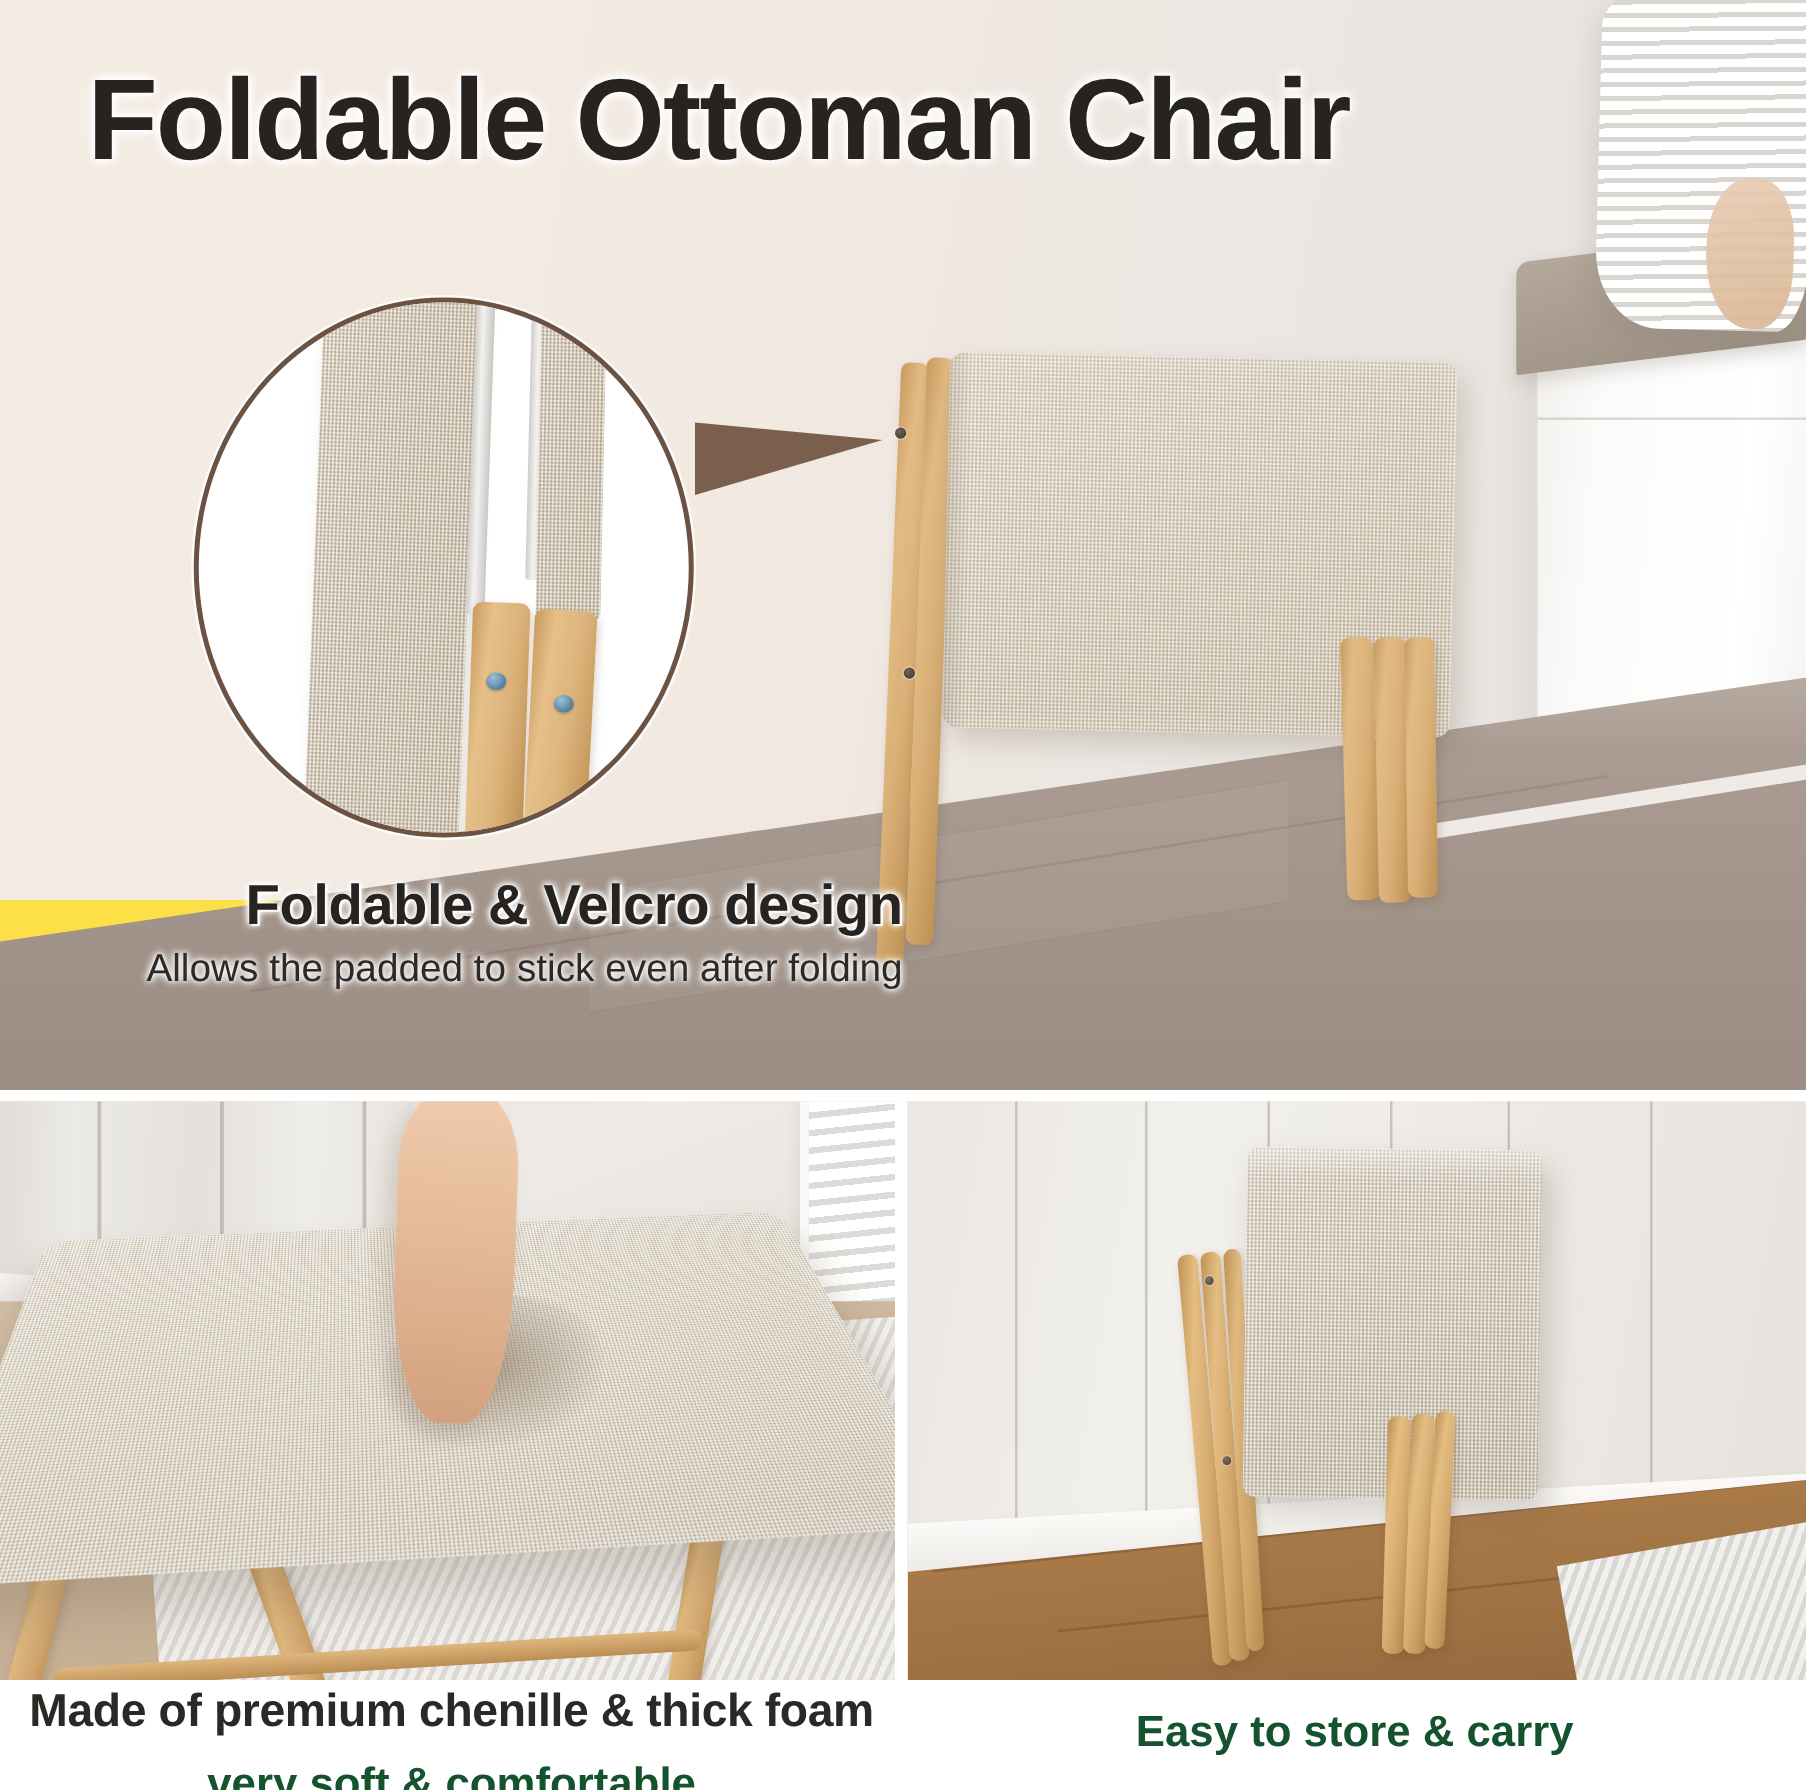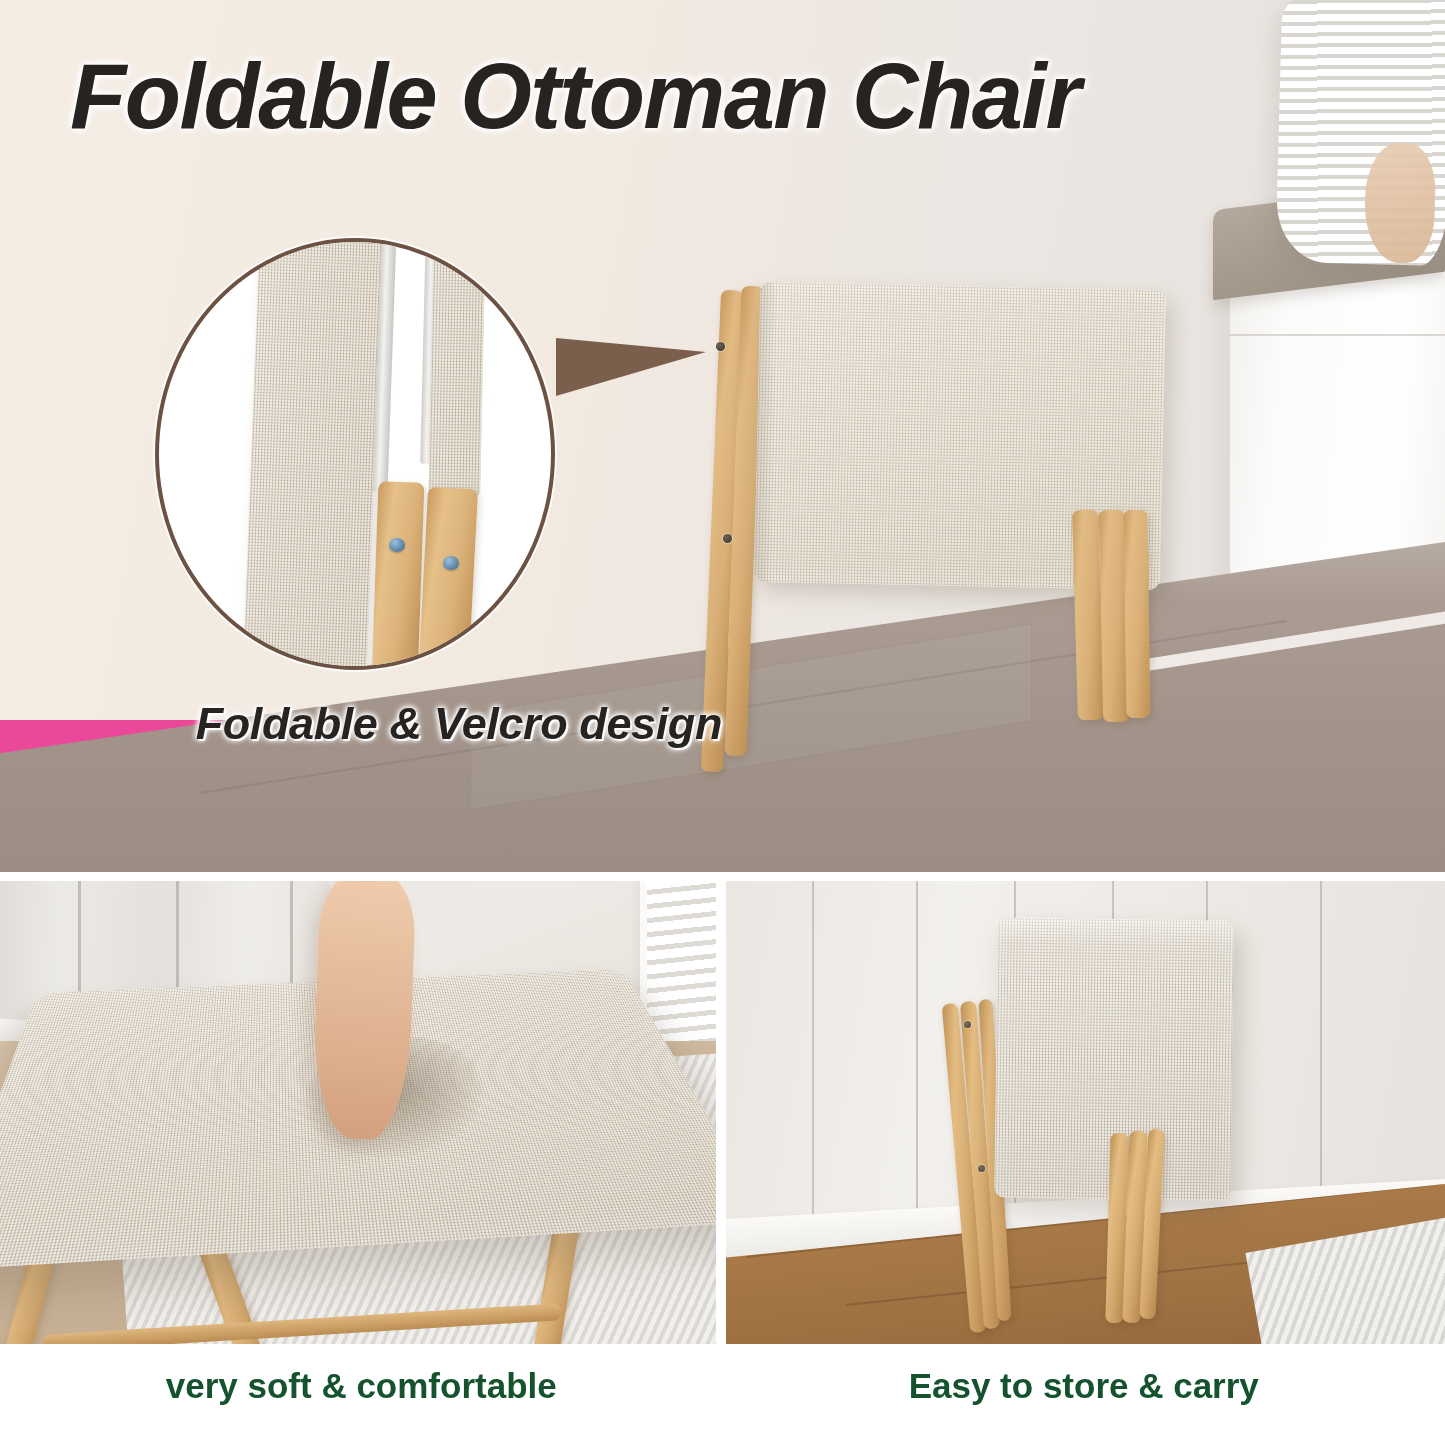--- a/index.html
+++ b/index.html
@@ -8,21 +8,21 @@
     background:#f6ede6;
     font-family:"Liberation Sans", sans-serif;
     overflow:hidden;
     position:relative;
   }
   .page{position:absolute;inset:0;background:#f7efe8;}
 
   
   .panel-top{
     position:absolute;left:0;top:0;width:1445px;height:872px;
-    background:#ec4899;overflow:hidden;font-style:italic;
+    background:#fde047;overflow:hidden;
   }
   
   .room{
     position:absolute;left:0;top:0;width:1445px;height:872px;
     overflow:hidden;
   }
   .room-wall{
     position:absolute;left:0;top:0;width:1445px;height:720px;
     background:linear-gradient(100deg,#f5ece4 0%,#f2e9e1 42%,#ece7e2 62%,#e6e2de 100%);
   }
@@ -406,20 +406,21 @@
       </div>
     </div>
 
     <div style="position:absolute;left:70px;top:50px;">
       <div style="font-size:92px;font-weight:bold;color:#262320;letter-spacing:-1.5px;line-height:1;
                   text-shadow:0 0 10px #fff,0 0 10px #fff,0 0 6px #fff,0 0 3px #fff;">Foldable Ottoman Chair</div>
     </div>
 
     <div class="cap-velcro">
       <div class="h">Foldable &amp; Velcro design</div>
+      <div class="s">Allows the padded to stick even after folding</div>
     </div>
   </div>
 
   <div class="div-h"></div>
   <div class="div-v"></div>
 
   <div class="panel-bl">
     <div class="bl-wall"></div>
     <div class="bl-cab">
       <div class="bl-cab-line" style="left:78px;"></div>
@@ -468,20 +469,21 @@
         <div class="br-pad-top"></div>
       </div>
       <div class="br-leg f1"></div>
       <div class="br-leg f2"></div>
       <div class="br-leg f3"></div>
     </div>
   </div>
 
   <div class="cap-row">
     <div class="cap">
+      <div class="h">Made of premium chenille &amp; thick foam</div>
       <div class="s">very soft &amp; comfortable</div>
     </div>
     <div class="cap">
       <div class="s">Easy to store &amp; carry</div>
     </div>
   </div>
 
 </div>
 
 </body></html>

